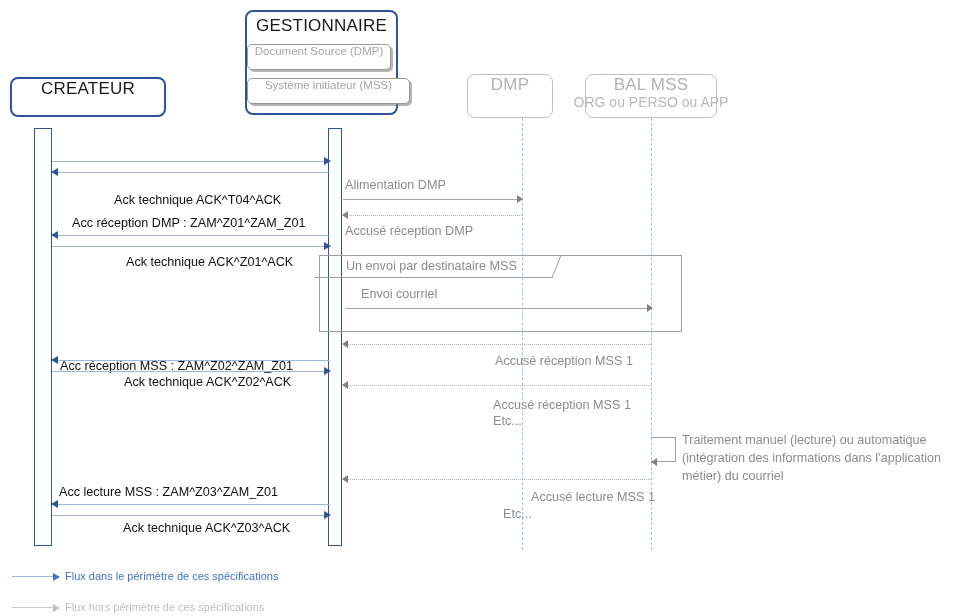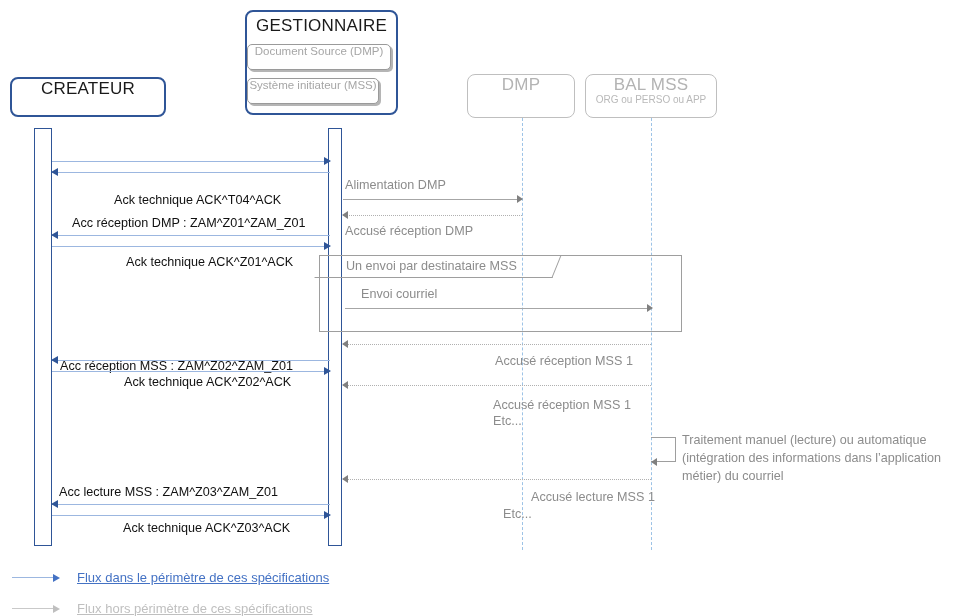--- a/index.html
+++ b/index.html
@@ -39,21 +39,21 @@
     font-size: 17px;
     color: #1a1a1a;
     letter-spacing: 0.2px;
     white-space: nowrap;
   }
   .actor-title.muted {
     color: #b3b3b3;
     font-size: 17px;
   }
   .actor-sub {
-    font-size: 10px;
+    font-size: 14px;
     color: #b9b9b9;
     white-space: nowrap;
     margin-top: -1px;
   }
   .subsys {
     position: absolute;
     box-sizing: border-box;
     border: 1.2px solid #9a9a9a;
     border-radius: 5px;
     background: #ffffff;
@@ -182,44 +182,44 @@
   .legend-line.blue { border-top: 1.4px solid #9cb7e0; }
   .legend-line.gray { border-top: 1.4px solid #c9c9c9; }
   .legend-line .ah {
     position: absolute; right: -2px; top: -4px;
     width: 0; height: 0;
     border-top: 4px solid transparent;
     border-bottom: 4px solid transparent;
   }
   .legend-line.blue .ah { border-left: 7px solid #4472c4; }
   .legend-line.gray .ah { border-left: 7px solid #bfbfbf; }
-  .legend-text { font-size: 13px; margin-left: 19px; white-space: nowrap; text-decoration: underline; }
+  .legend-text { font-size: 11px; margin-left: 7px; white-space: nowrap; }
   .legend-text.blue { color: #4472c4; }
   .legend-text.gray { color: #bfbfbf; }
 </style>
 </head>
 <body>
 
 <div id="canvas">
 
   <div class="actor-box primary" style="left:10px; top:77px; width:156px; height:40px;">
     <span class="actor-title">CREATEUR</span>
   </div>
 
   <div class="actor-box primary" style="left:245px; top:10px; width:153px; height:105px; justify-content:flex-start; padding-top:4px;">
     <span class="actor-title">GESTIONNAIRE</span>
   </div>
   <div class="subsys" style="left:247px; top:44px; width:144px; height:26px;">
     <span>Document Source (DMP)</span>
   </div>
-  <div class="subsys" style="left:247px; top:78px; width:132px; height:26px;">
+  <div class="subsys" style="left:247px; top:78px; width:163px; height:26px;">
     <span>Système initiateur (MSS)</span>
   </div>
 
-  <div class="actor-box secondary" style="left:467px; top:74px; width:108px; height:44px;">
+  <div class="actor-box secondary" style="left:467px; top:74px; width:86px; height:44px;">
     <span class="actor-title muted">DMP</span>
   </div>
 
   <div class="actor-box secondary" style="left:585px; top:74px; width:132px; height:44px;">
     <span class="actor-title muted">BAL MSS</span>
     <span class="actor-sub">ORG ou PERSO ou APP</span>
   </div>
 
   <div class="lifeline-dashed" style="left:522px; top:118px; height:432px;"></div>
   <div class="lifeline-dashed" style="left:651px; top:118px; height:432px;"></div>

